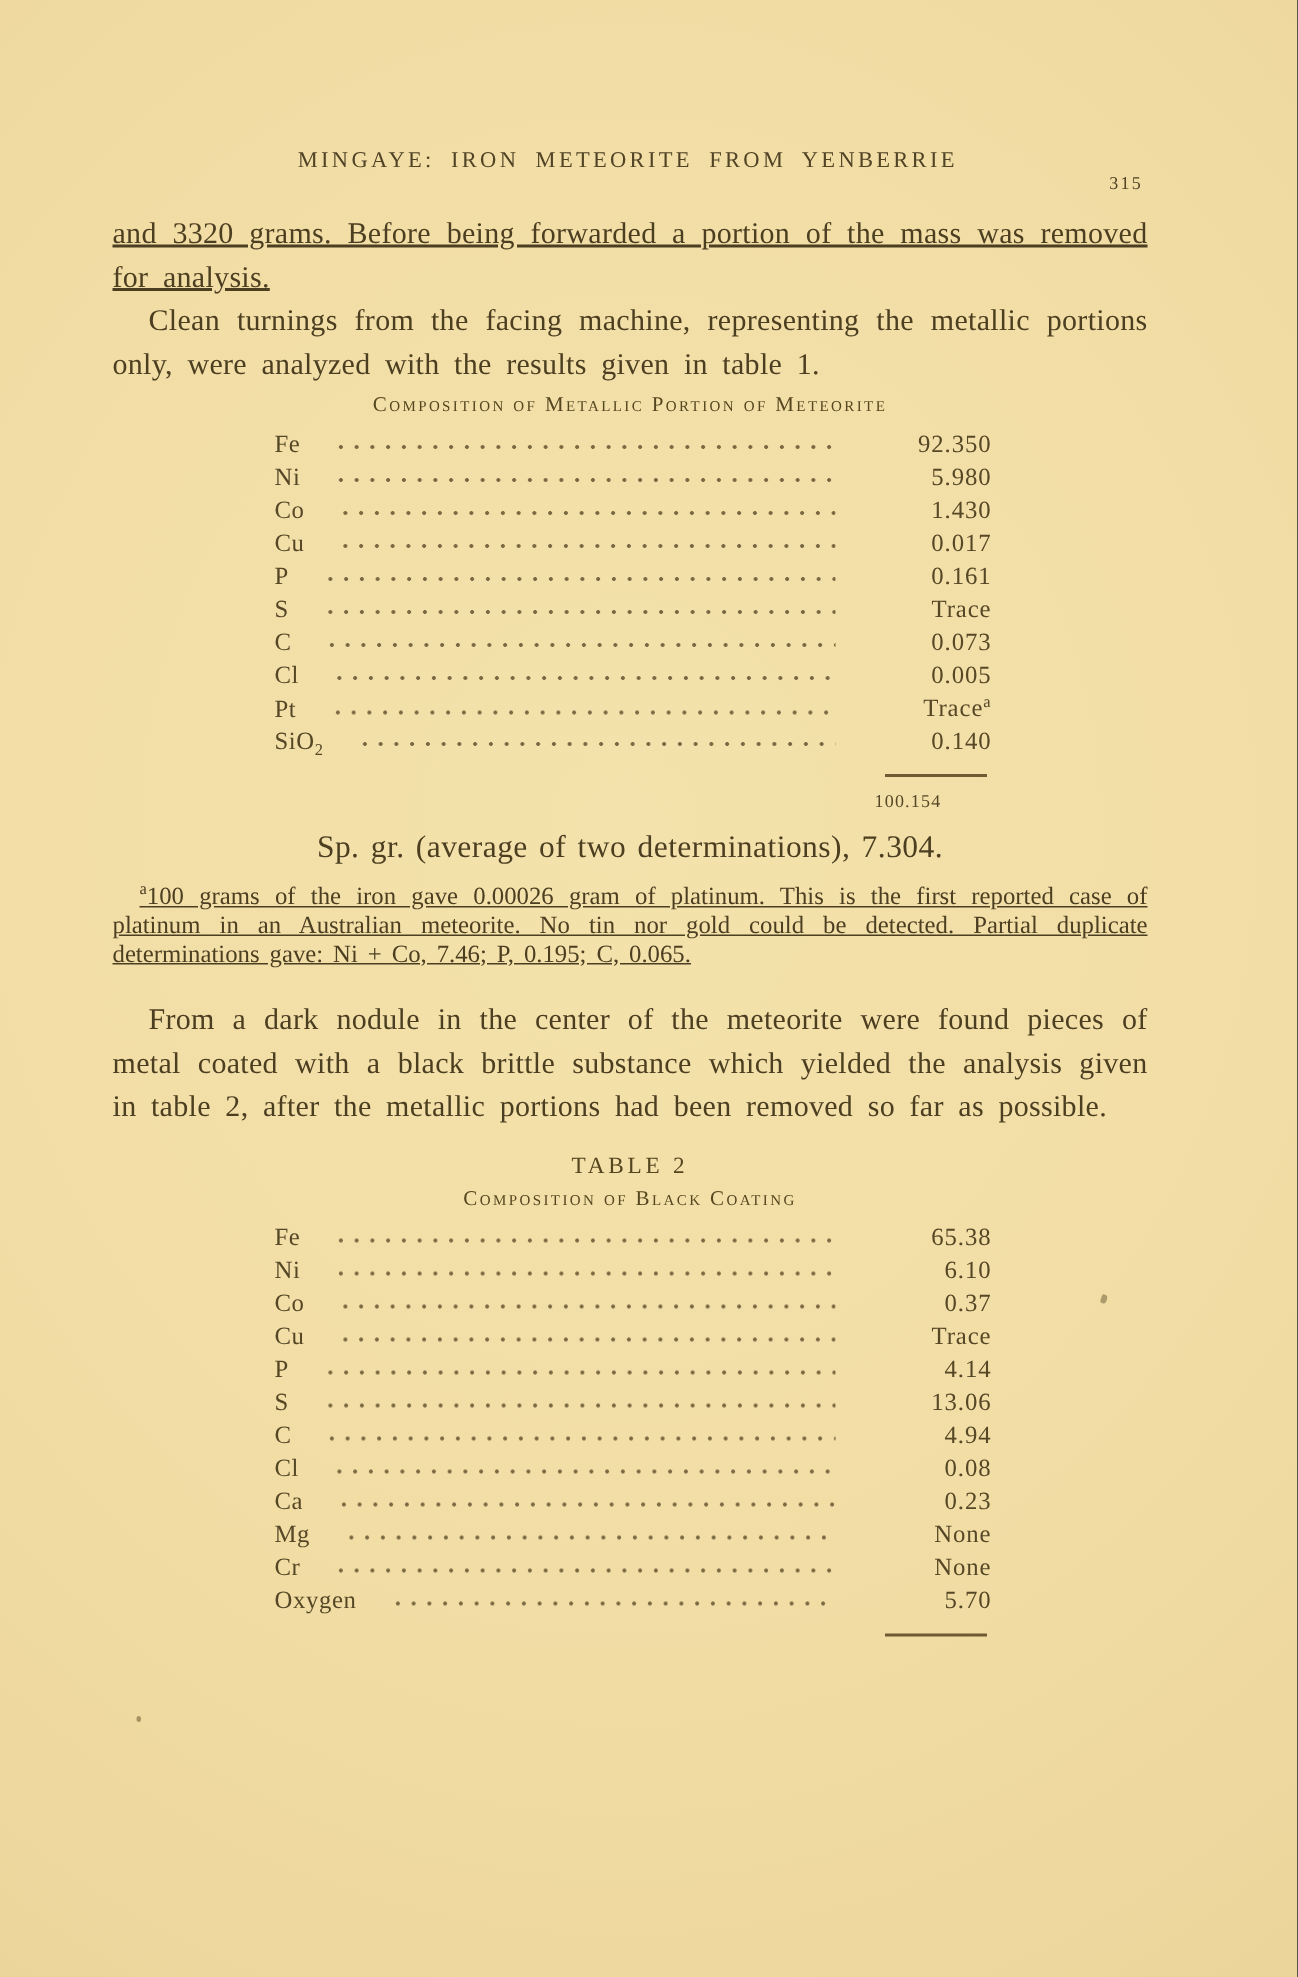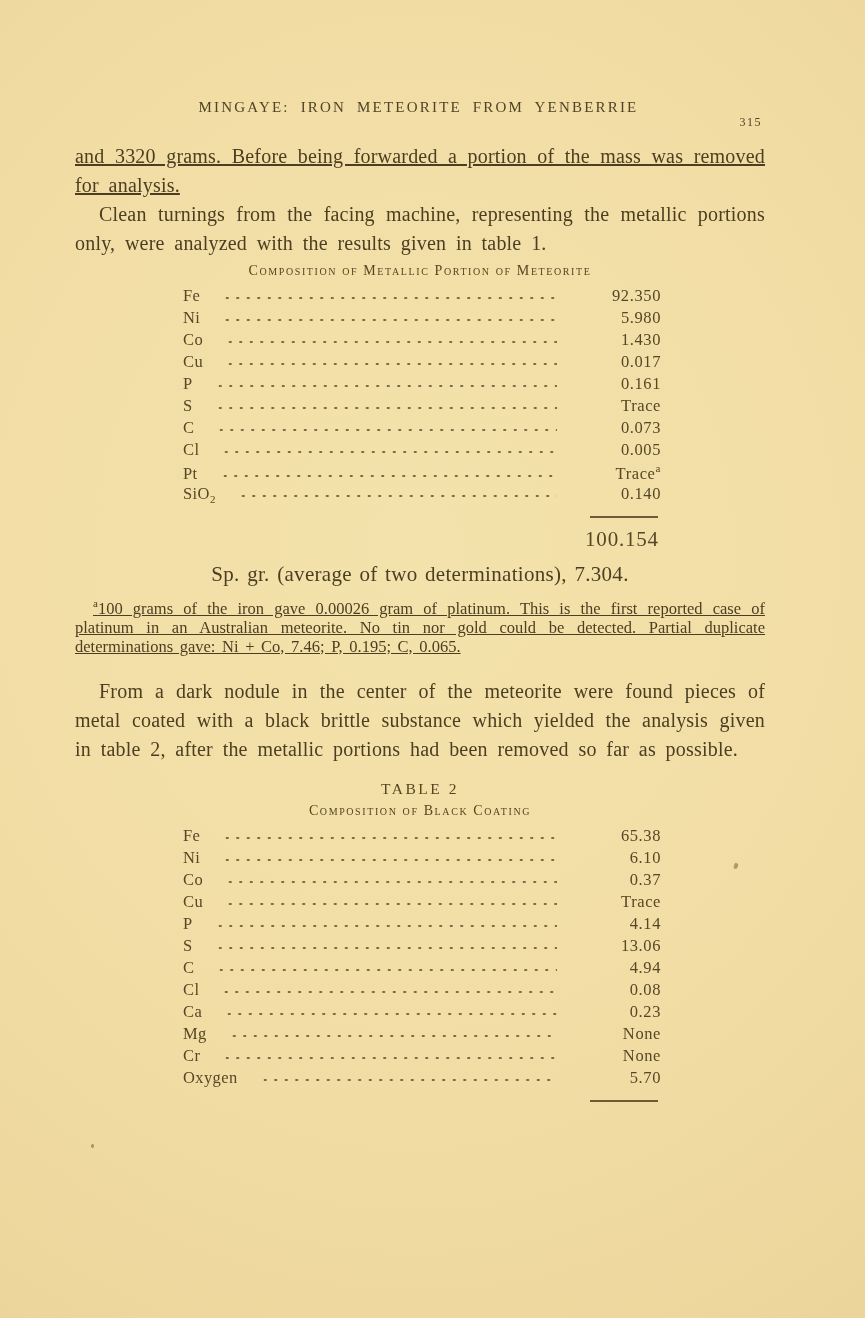--- a/index.html
+++ b/index.html
@@ -58,21 +58,21 @@
   }
   .tvalue{min-width:78px;text-align:right;white-space:nowrap;letter-spacing:.6px;}
   sub{font-size:11px;}
   sup{font-size:11px;}
   .sum-rule{
     width:68px;height:0;
     border-top:2px solid #6e5b33;
     margin:10px 3px 0 auto;
   }
   .sum-row{display:flex;}
-  .total{margin:9px 0 0 auto;min-width:78px;text-align:center;font-size:21px;letter-spacing:.8px;color:#564726;}
+  .total{margin:9px 0 0 auto;min-width:78px;text-align:left;font-size:12px;letter-spacing:.8px;color:#564726;}
   .spgr{
     margin-top:10px;text-align:center;
     font-size:21px;letter-spacing:.3px;word-spacing:2px;
   }
   .footnote{
     margin-top:7px;
     font-size:16.5px;line-height:19px;
     text-align:justify;word-spacing:2.5px;
     text-indent:18px;
     text-decoration:underline;

